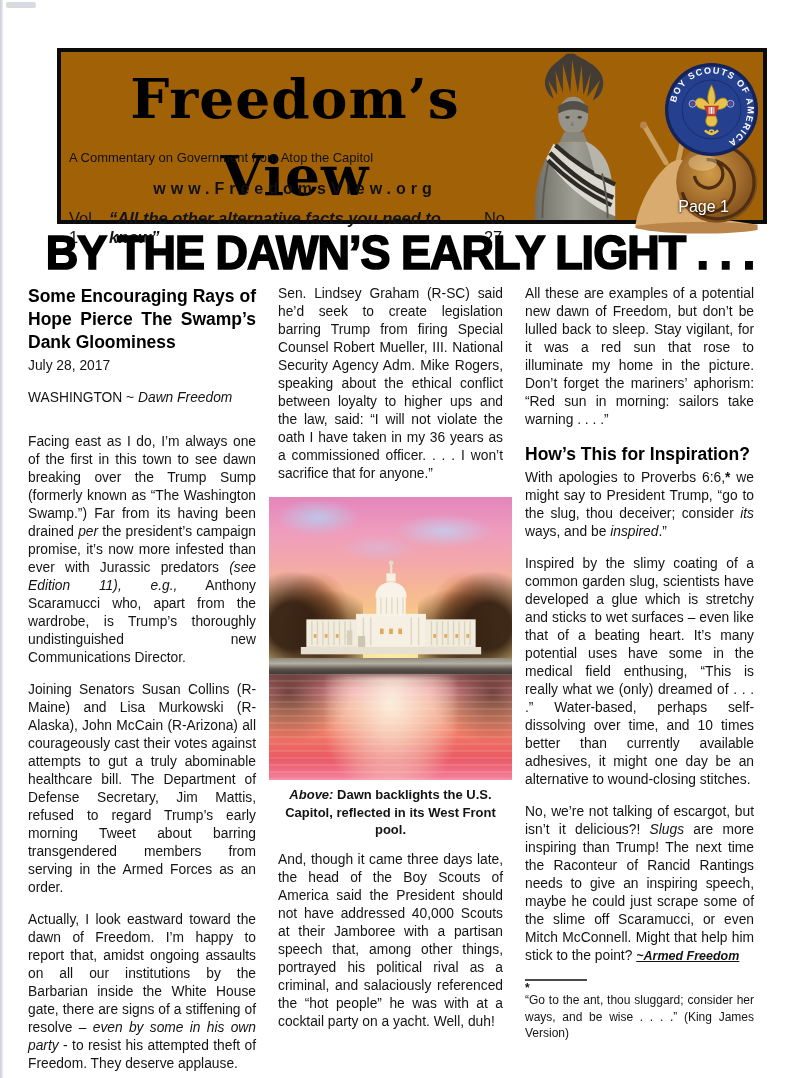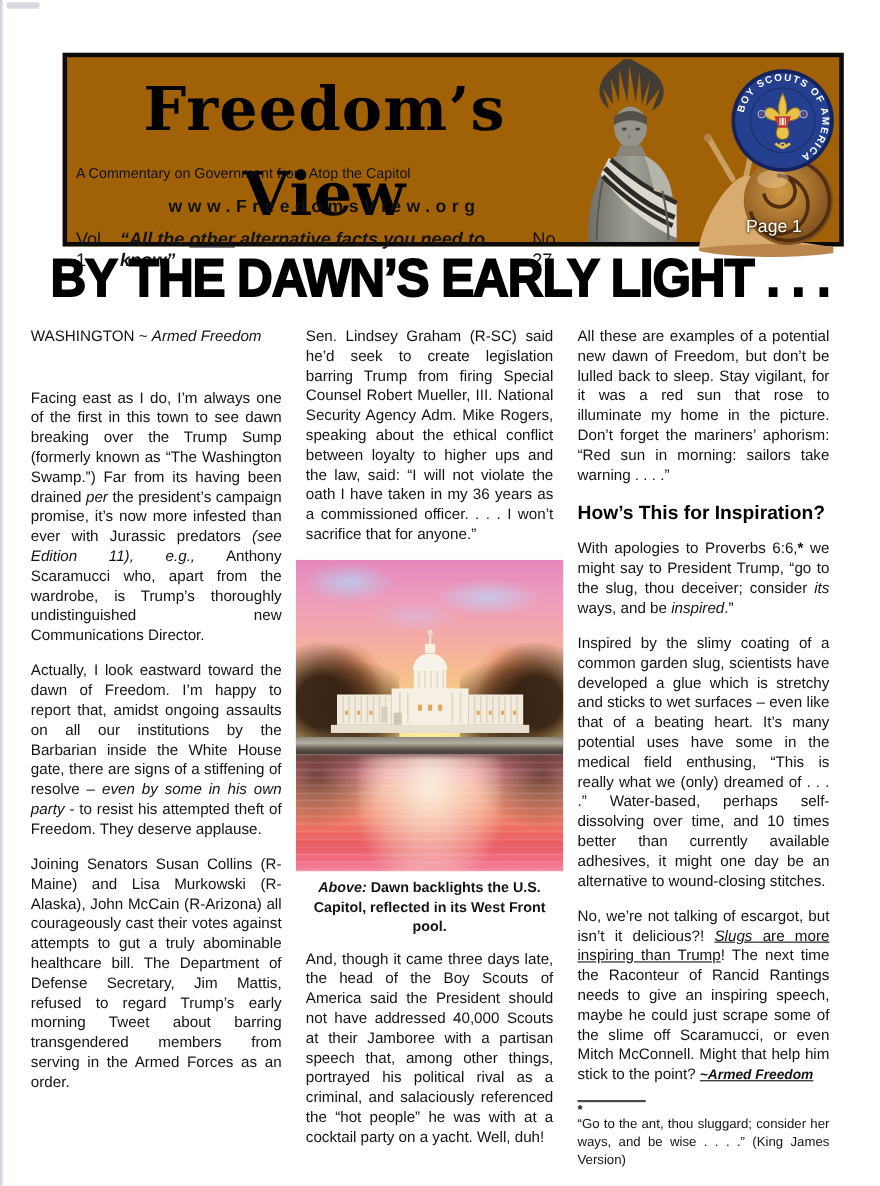--- a/index.html
+++ b/index.html
@@ -13,37 +13,37 @@
   .masthead{position:absolute;left:57px;top:48px;width:678px;height:168px;border:4px solid #0b0b0b;background:#a16207;padding-left:24px;}
   .mast-title{position:absolute;left:8px;top:8px;width:452px;text-align:center;
               font-family:"DejaVu Serif",serif;font-weight:bold;font-size:55px;line-height:1.4;color:#000;
               letter-spacing:1px;}
   .mast-sub{position:absolute;left:8px;top:98px;width:452px;text-align:left;font-size:13px;color:#111;}
   .mast-www{position:absolute;left:8px;top:128px;width:452px;text-align:center;font-size:16px;font-weight:bold;
             letter-spacing:5px;color:#111;}
   .mast-volline{position:absolute;left:4px;top:157px;width:462px;display:flex;justify-content:space-between;
                 align-items:baseline;font-size:16.5px;padding:0 4px;}
   .tagline{font-style:italic;font-weight:bold;}
-  .u{text-decoration:underline;}
+  .u{}
   .statue-wrap{position:absolute;left:425px;bottom:0;width:165px;height:168px;z-index:1;}
   .badge-wrap{position:absolute;right:4px;top:10px;width:95px;height:95px;z-index:3;}
   .snail-wrap{position:absolute;right:-4px;bottom:-14px;width:142px;height:114px;z-index:2;}
   .page-label{position:absolute;right:34px;bottom:4px;z-index:4;color:#fff;font-size:16px;
               text-shadow:0 0 3px rgba(40,25,5,.8),0 1px 2px rgba(40,25,5,.7);}
 
   
   .headline{position:absolute;left:0;top:226px;width:800px;text-align:center;font-weight:bold;
             font-size:45px;line-height:1.1;color:#000;-webkit-text-stroke:1.6px #000;
             letter-spacing:-1px;transform:scaleY(1.07);transform-origin:top center;white-space:nowrap;}
 
   
   .cols{position:absolute;left:28px;top:285px;width:726px;height:790px;display:grid;
         grid-template-columns:228px 225px 229px;column-gap:22px;
         font-size:13.8px;line-height:18px;text-align:justify;}
-  .cols p{margin:12px 0 14px 0;}
+  .cols p{margin:0 0 14px 0;}
   .col-head{font-size:17.5px;line-height:23px;font-weight:bold;text-align:justify;margin:0 0 3px 0;color:#000;}
   .col-head.single{text-align:left;margin-top:14px;}
   .meta-line{margin:0;text-align:left;}
   .meta-gap{height:12px;}
   .sig{font-style:italic;font-size:12.5px;font-weight:bold;text-decoration:underline;}
 
   
   .photo{position:relative;width:243px;height:283px;margin:2px 0 6px -9px;overflow:hidden;background:#f0b0c0;}
   .sky{position:absolute;left:0;top:0;width:100%;height:60%;
     background:
@@ -170,25 +170,27 @@
     </div>
 
     <div class="page-label">Page 1</div>
   </div>
 
   <div class="headline">BY THE DAWN’S EARLY LIGHT . . .</div>
 
   <div class="cols">
 
     <div class="col">
-      <p class="meta-line"><span>WASHINGTON ~ </span><i>Armed Freedom</i></p>
+      <div class="col-head">Some Encouraging Rays of Hope Pierce The Swamp’s Dank Gloominess</div>
+      <p class="meta-line">July 28, 2017</p>
+      <p class="meta-line"><span>WASHINGTON ~ </span><i>Dawn Freedom</i></p>
       <div class="meta-gap"></div>
       <p><span>Facing east as I do, I’m always one of the first in this town to see dawn breaking over the Trump Sump (formerly known as “The Washington Swamp.”)  Far from its having been drained </span><i>per</i><span> the president’s campaign promise, it’s now more infested than ever with Jurassic predators </span><i>(see Edition 11), e.g.,</i><span> Anthony Scaramucci who, apart from the wardrobe, is Trump’s thoroughly undistinguished new Communications Director.</span></p>
+      <p>Joining Senators Susan Collins (R-Maine) and Lisa Murkowski (R-Alaska), John McCain (R-Arizona) all courageously cast their votes against attempts to gut a truly abominable healthcare bill.  The Department of Defense Secretary, Jim Mattis, refused to regard Trump’s early morning Tweet about barring transgendered members from serving in the Armed Forces as an order.</p>
       <p><span>Actually, I look eastward toward the dawn of Freedom.  I’m happy to report that, amidst ongoing assaults on all our institutions by the Barbarian inside the White House gate, there are signs of a stiffening of resolve – </span><i>even by some in his own party</i><span> - to resist his attempted theft of Freedom.  They deserve applause.</span></p>
-      <p>Joining Senators Susan Collins (R-Maine) and Lisa Murkowski (R-Alaska), John McCain (R-Arizona) all courageously cast their votes against attempts to gut a truly abominable healthcare bill.  The Department of Defense Secretary, Jim Mattis, refused to regard Trump’s early morning Tweet about barring transgendered members from serving in the Armed Forces as an order.</p>
     </div>
 
     <div class="col">
       <p>Sen. Lindsey Graham (R-SC) said he’d seek to create legislation barring Trump from firing Special Counsel Robert Mueller, III.  National Security Agency Adm. Mike Rogers, speaking about the ethical conflict between loyalty to higher ups and the law, said:  “I will not violate the oath I have taken in my 36 years as a commissioned officer. . . . I won’t sacrifice that for anyone.”</p>
 
       <div class="photo" aria-label="U.S. Capitol at dawn reflected in its West Front pool">
         <div class="sky"></div>
         <div class="tree left"></div>
         <div class="tree right"></div>
         <svg class="capitol" viewBox="0 0 200 120">

